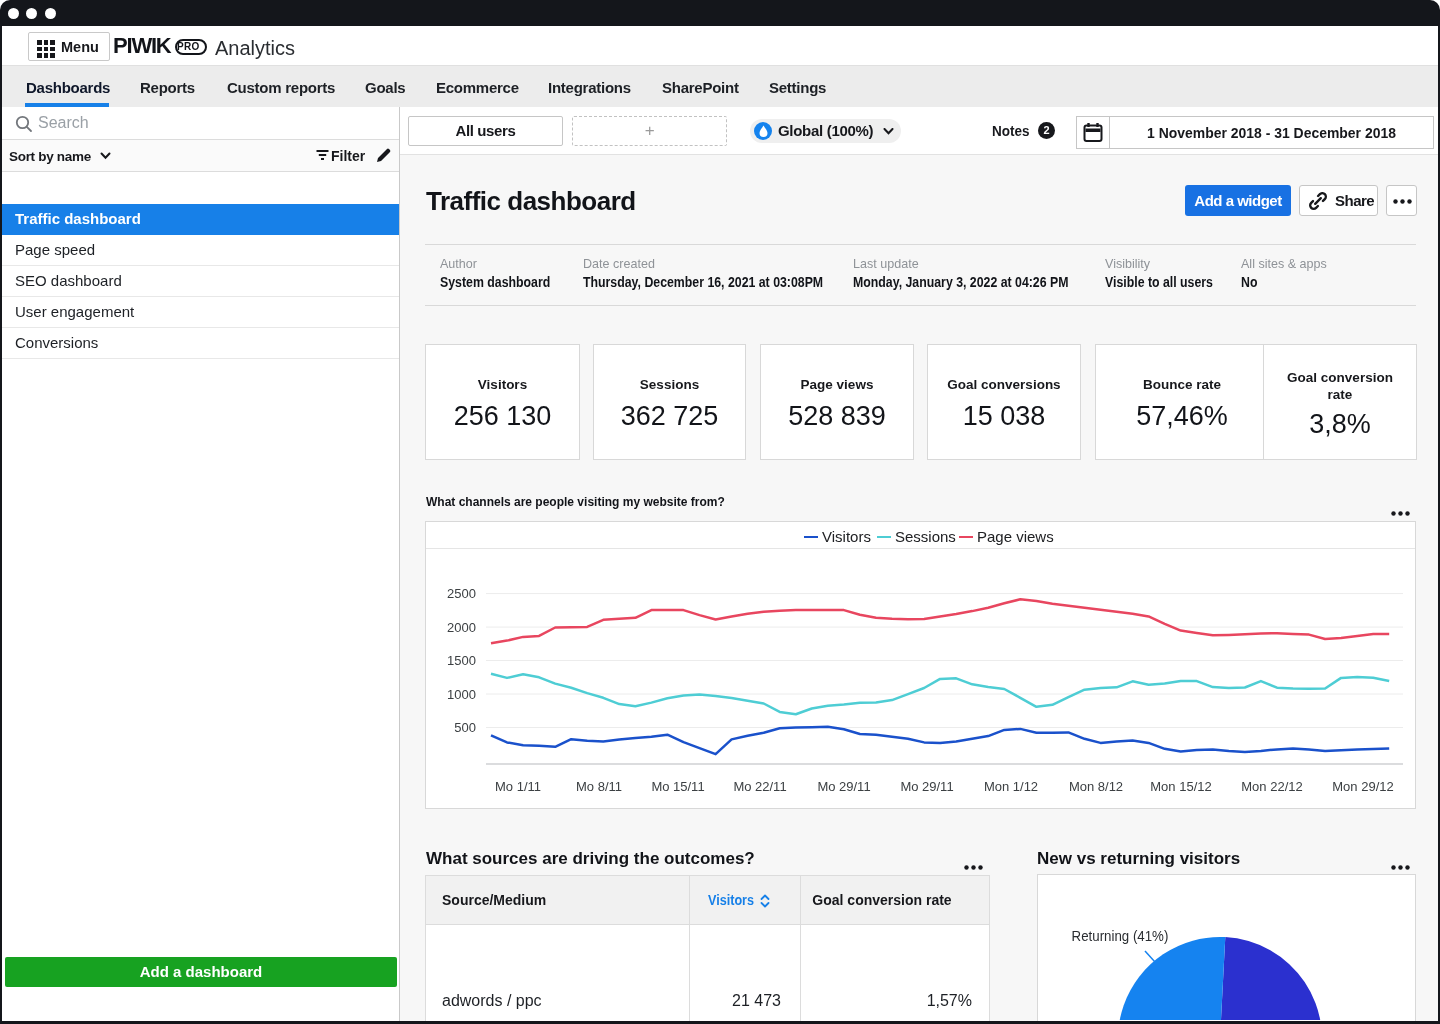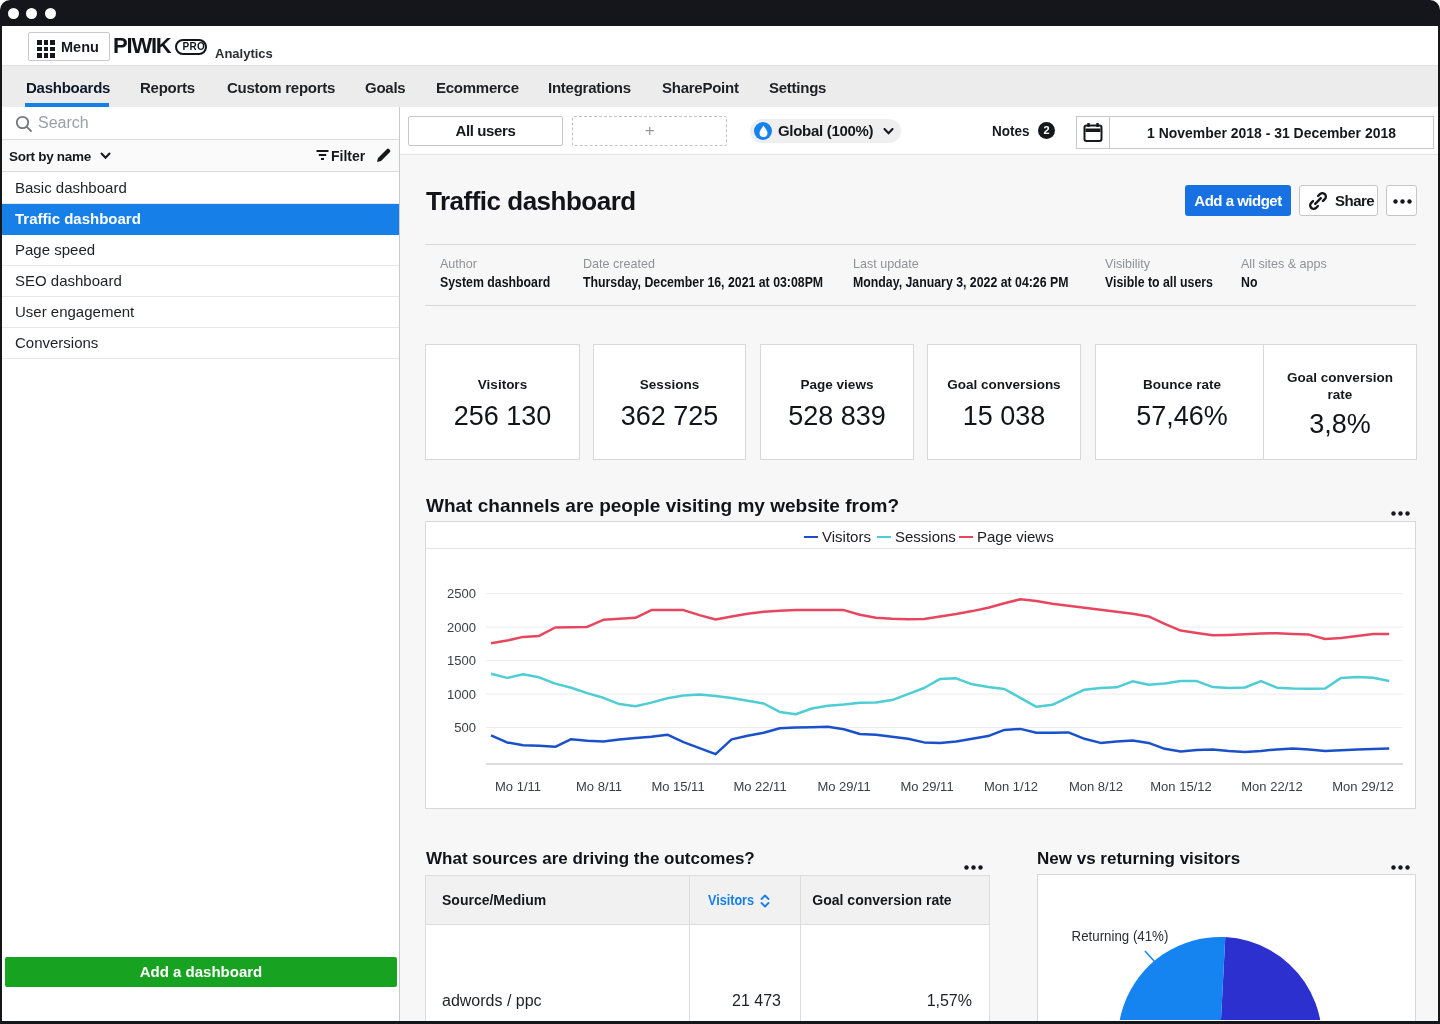--- a/index.html
+++ b/index.html
@@ -9,22 +9,22 @@
 #win { position:absolute; left:2px; top:26px; width:1436px; height:995px; background:#fff; overflow:hidden; }
 .dot { position:absolute; top:8px; width:11px; height:11px; border-radius:50%; background:#fff; }
 
 #header { position:absolute; left:0; top:0; width:1436px; height:40px; background:#fff; border-bottom:1px solid #e0e0e0; }
 #menuBtn { position:absolute; left:4px; top:6px; width:82px; height:29px; border:1px solid #c9c9c9; border-radius:2px;margin-left:22px; }
 #menuGrid { position:absolute; left:8px; top:7px; width:18px; height:18px; display:grid; grid-template-columns:repeat(3,4.5px); grid-template-rows:repeat(3,4.5px); gap:2px; }
 #menuGrid i { background:#17181c; }
 #menuBtn span { position:absolute; left:32px; top:6px; font-size:14.5px; font-weight:bold; color:#17181c; }
 #logo { position:absolute; left:111px; top:7px; }
 #logoTxt { font-size:22px; font-weight:bold; letter-spacing:-1.2px; color:#121419; }
-#proBadge { position:absolute; left:62px; top:6px; width:32px; height:16px; border:2px solid #121419; border-radius:8px; font-size:10px; font-weight:bold; color:#121419; letter-spacing:0.3px; text-align:right; line-height:12px; }
-#analytics { position:absolute; left:213px; top:20px; font-size:13px; color:#2a2d31;font-weight:bold; }
+#proBadge { position:absolute; left:62px; top:6px; width:32px; height:16px; border:2px solid #121419; border-radius:8px; font-size:10px; font-weight:bold; color:#121419; letter-spacing:0.3px; text-align:left; line-height:12px; }
+#analytics { position:absolute; left:213px; top:11px; font-size:20px; color:#2a2d31; }
 #siteBox { position:absolute; left:1196px; top:5px; width:238px; height:31px; border:1px solid #c4c4c4; background:#fff; }
 #siteBox .divider { position:absolute; left:32px; top:0; width:1px; height:29px; background:#c4c4c4; }
 #siteBox .txt { position:absolute; left:33px; top:0; width:203px; height:29px; text-align:center; line-height:29px; font-size:16px; font-weight:bold; color:#17181c; transform:scaleX(0.88); transform-origin:50% 50%; }
 
 #nav { position:absolute; left:0; top:40px; width:1436px; height:41px; background:#ececec; }
 #nav .tab { position:absolute; top:13px; font-size:15px; font-weight:bold; color:#1d2025; letter-spacing:-0.25px; }
 #nav .tab.active { color:#0f172a; }
 #underline { position:absolute; left:23px; top:37px; width:84px; height:4px; background:#1780e8; }
 
 #sidebar { position:absolute; left:0; top:81px; width:398px; height:914px; background:#fff; border-right:1px solid #c9c9c9; }
@@ -59,21 +59,21 @@
 
 #meta { position:absolute; left:25px; top:137px; width:991px; height:62px; border-top:1px solid #d9d9d9; border-bottom:1px solid #d9d9d9; }
 #meta .col { position:absolute; top:0; }
 #meta .lab { position:absolute; top:11px; font-size:13.5px; color:#8e9297; white-space:nowrap; transform:scaleX(0.93); transform-origin:0 50%; }
 #meta .val { position:absolute; top:29px; font-size:14px; font-weight:bold; color:#121419; white-space:nowrap; transform:scaleX(0.88); transform-origin:0 50%; }
 
 .card { position:absolute; top:237px; height:116px; background:#fff; border:1px solid #d8d8d8; text-align:center; }
 .card .cl { position:absolute; left:0; width:100%; top:32px; font-size:13.5px; font-weight:bold; color:#17181c; }
 .card .cv { position:absolute; left:0; width:100%; top:56px; font-size:27px; color:#121419; }
 
-#chartTitle { position:absolute; left:26px; top:388px; font-size:19px; font-weight:bold; color:#121419; }
+#chartTitle { position:absolute; left:26px; top:388px; font-size:12px; font-weight:bold; color:#121419; }
 #chartDots { position:absolute; left:991px; top:395px; }
 #chartBox { position:absolute; left:25px; top:414px; width:991px; height:288px; background:#fff; border:1px solid #d8d8d8; }
 #legend { position:absolute; left:0; top:0; width:989px; height:27px; border-bottom:1px solid #e5e5e5; }
 .leg { position:absolute; top:6px; font-size:15px; color:#202124; }
 .leg i { display:inline-block; width:14px; height:2.5px; vertical-align:4px; margin-right:4px; }
 
 #srcTitle { position:absolute; left:26px; top:742px; font-size:17px; font-weight:bold; color:#121419; }
 #srcDots { position:absolute; left:564px; top:749px; }
 #tbl { position:absolute; left:25px; top:768px; width:565px; height:153px; border:1px solid #dcdcdc; border-bottom:none; background:#fff; }
 #tblHead { position:absolute; left:0; top:0; width:563px; height:49px; background:#f1f1f1; border-bottom:1px solid #dcdcdc; }
@@ -134,21 +134,20 @@
             <path d="M1.5 1.5 L5.5 5.8 L9.5 1.5" fill="none" stroke="#17181c" stroke-width="2" stroke-linecap="round"></path>
           </svg>
         <svg style="position:absolute;left:314px;top:10px" width="13" height="12" viewBox="0 0 13 12">
             <path d="M0.5 1 H12.5 M2.8 5 H10.2 M5 9 H8" stroke="#17181c" stroke-width="1.8"></path>
           </svg>
         <span class="flt">Filter</span>
         <svg style="position:absolute;left:373px;top:7px" width="17" height="17" viewBox="0 0 17 17">
             <path d="M2 15 L3 11 L12 2 Q13 1 14.2 2.2 L14.8 2.8 Q16 4 15 5 L6 14 Z" fill="#17181c"></path>
           </svg>
       </div>
-      <div class="item" style="top:66px;">Basic dashboard</div>
       <div class="item sel" style="top:97px;">Traffic dashboard</div>
       <div class="item" style="top:159px;">SEO dashboard</div>
       <div class="item" style="top:128px;">Page speed</div>
       <div class="item" style="top:190px;">User engagement</div>
       <div class="item" style="top:221px;">Conversions</div>
       <div id="addDash">Add a dashboard</div>
     </div>
     <div id="main">
       <div id="toolbar">
         <div class="tbtn" id="allUsers">All users</div>

